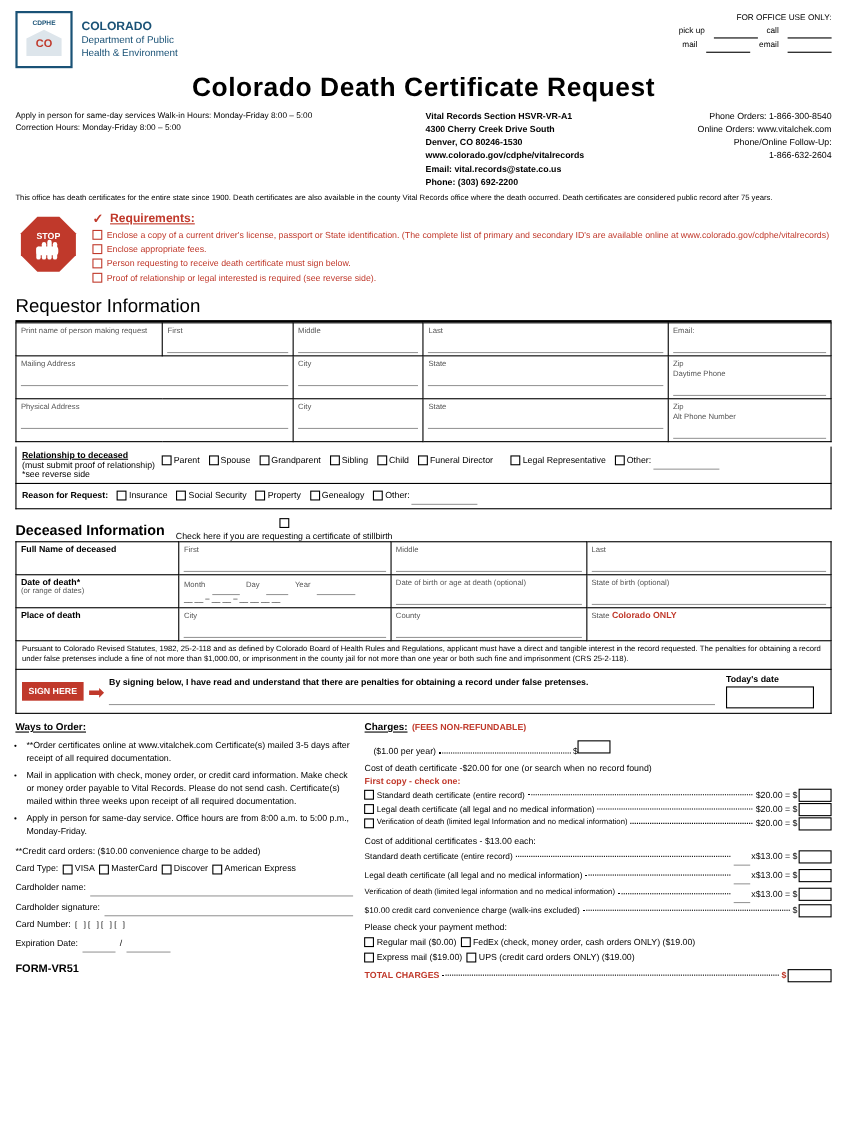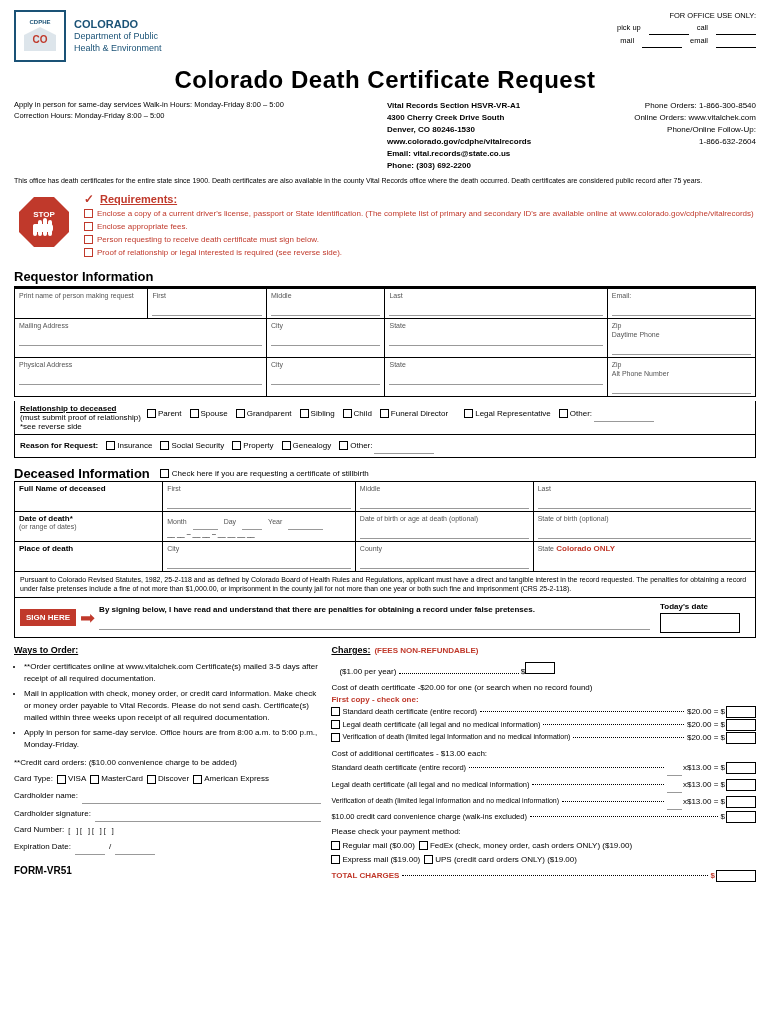--- a/index.html
+++ b/index.html
@@ -143,22 +143,22 @@
     .req-list li .checkbox-sq {
       width: 9px;
       height: 9px;
       border: 1px solid #c0392b;
       flex-shrink: 0;
       margin-top: 1px;
     }
 
     
     .section-header {
-      font-size: 13px;
-      font-weight: bold;
+      font-size: 17px;
+      font-weight: normal;
       border-bottom: 2px solid #000;
       padding-bottom: 2px;
       margin-bottom: 0;
     }
 
     
     .form-table {
       width: 100%;
       border-collapse: collapse;
       margin-bottom: 4px;
@@ -228,20 +228,21 @@
     }
     .dec-title {
       font-size: 13px;
       font-weight: bold;
     }
     .dec-cb {
       display: flex;
       align-items: center;
       gap: 3px;
       font-size: 8px;
+      flex-direction: column;
     }
     .dec-table {
       width: 100%;
       border-collapse: collapse;
     }
     .dec-table td {
       border: 1px solid #000;
       padding: 2px 4px;
       font-size: 8px;
       vertical-align: top;

